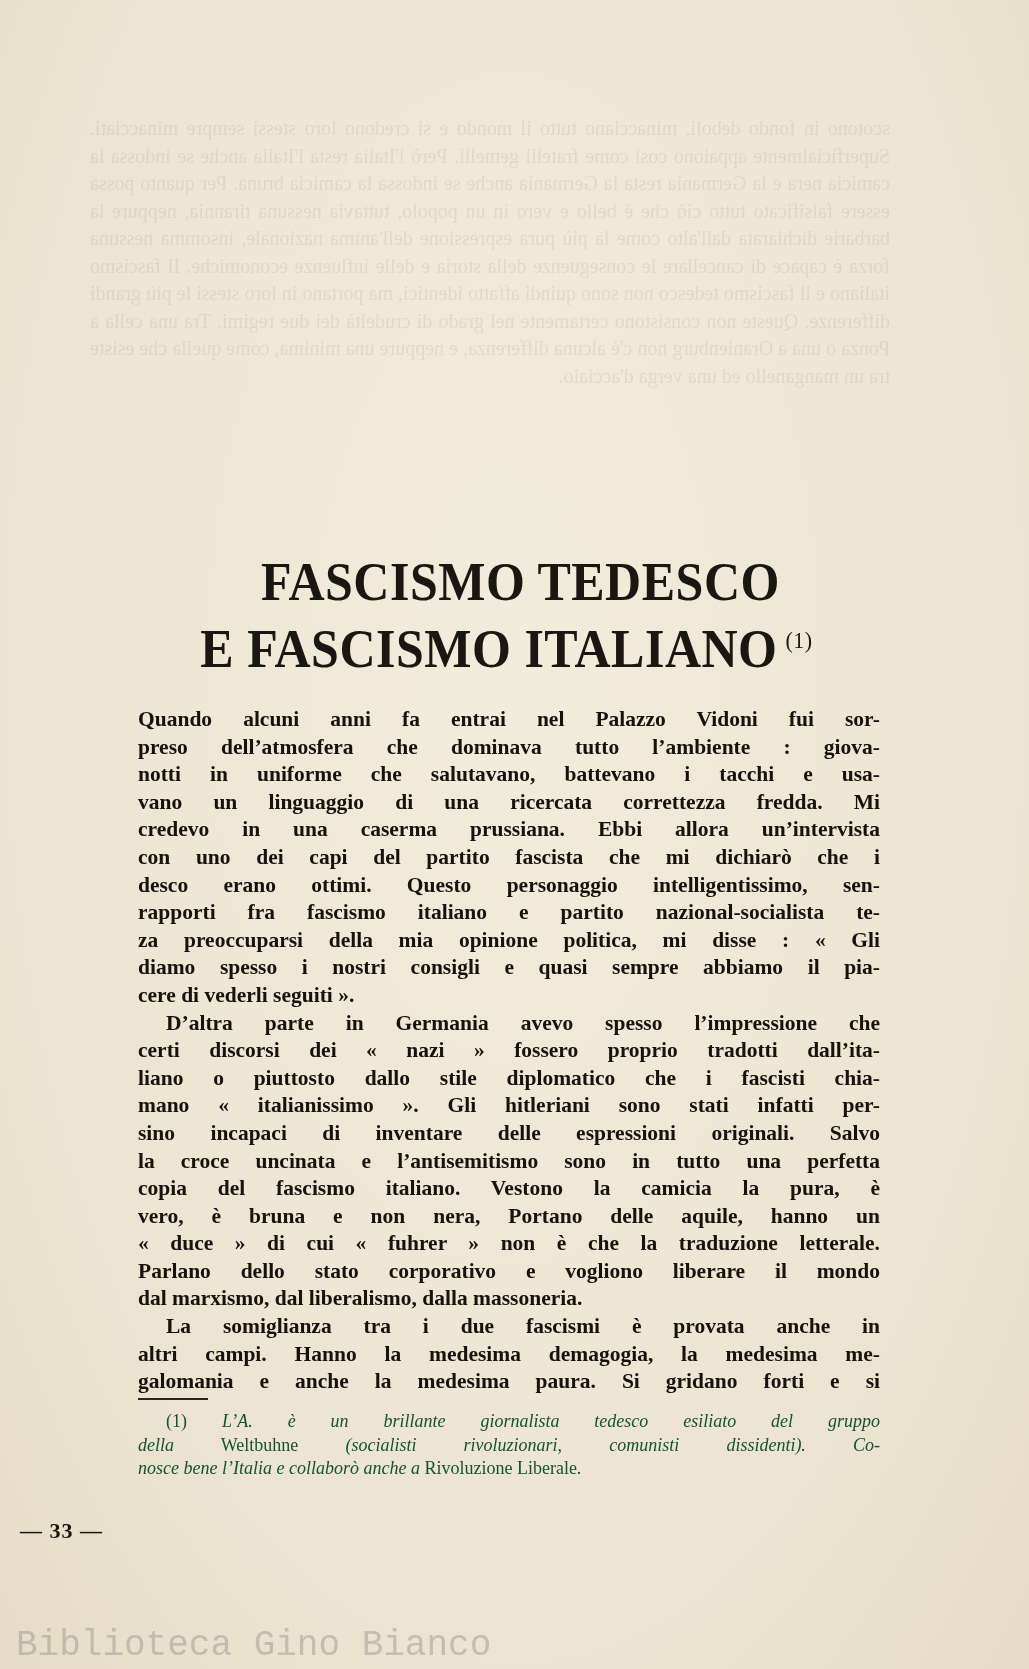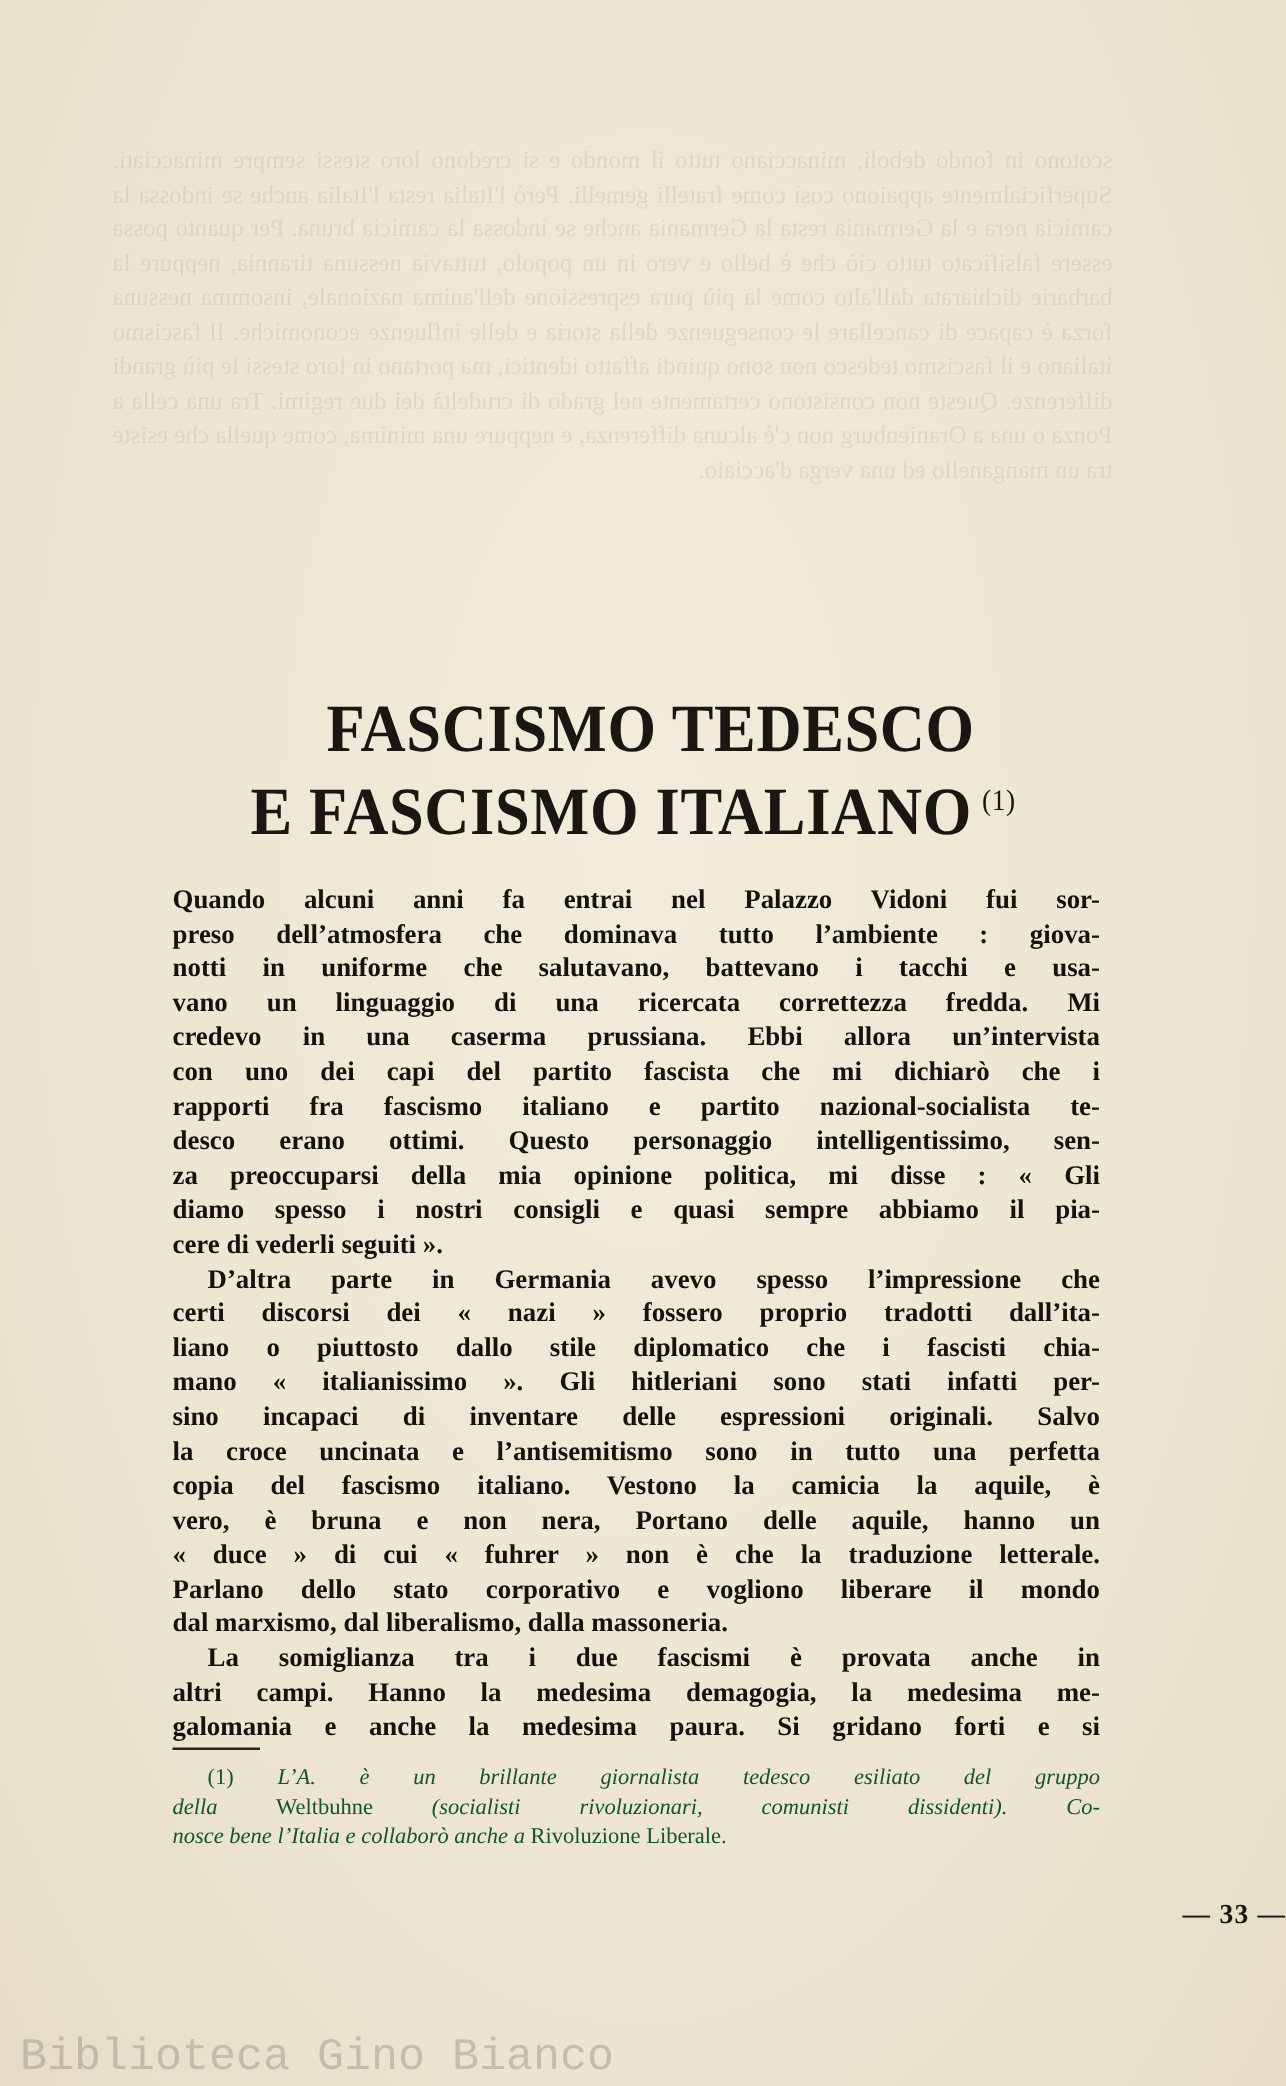--- a/index.html
+++ b/index.html
@@ -46,21 +46,21 @@
     position: absolute; left: 138px; top: 1398px; width: 70px; height: 1.5px; background: #2a241c;
   }
   .footnote {
     position: absolute; left: 138px; top: 1410px; width: 742px;
     font-size: 18px; line-height: 23.5px; color: #14532d;
   }
   .footnote .line { display: block; white-space: nowrap; text-align: justify; text-align-last: justify; }
   .footnote .line.last { text-align-last: left; }
   .footnote i { font-style: italic; }
   .pagenum {
-    position: absolute; top: 1518px; left: 0; width: 1029px; text-align: right;
+    position: absolute; top: 1518px; left: 0; width: 1029px; text-align: left;
     font-weight: bold; font-size: 22px; letter-spacing: 1px; padding-left: 20px; box-sizing: border-box;
   }
   .watermark {
     position: absolute; left: 16px; top: 1625px;
     font-family: Liberation Mono, monospace;
     font-size: 36px; color: rgba(120,120,120,0.35);
   }
 </style>
 </head>
 <body>
@@ -75,34 +75,34 @@
 </div>
 
 <div class="body">
   <p>
     <span class="line" style="padding-left:0">Quando alcuni anni fa entrai nel Palazzo Vidoni fui sor-</span>
     <span class="line">preso dell’atmosfera che dominava tutto l’ambiente : giova-</span>
     <span class="line">notti in uniforme che salutavano, battevano i tacchi e usa-</span>
     <span class="line">vano un linguaggio di una ricercata correttezza fredda. Mi</span>
     <span class="line">credevo in una caserma prussiana. Ebbi allora un’intervista</span>
     <span class="line">con uno dei capi del partito fascista che mi dichiarò che i</span>
+    <span class="line">desco erano ottimi. Questo personaggio intelligentissimo, sen-</span>
     <span class="line">rapporti fra fascismo italiano e partito nazional-socialista te-</span>
-    <span class="line">desco erano ottimi. Questo personaggio intelligentissimo, sen-</span>
     <span class="line">za preoccuparsi della mia opinione politica, mi disse : « Gli</span>
     <span class="line">diamo spesso i nostri consigli e quasi sempre abbiamo il pia-</span>
     <span class="line last">cere di vederli seguiti ».</span>
   </p>
   <p>
     <span class="line" style="padding-left:28px">D’altra parte in Germania avevo spesso l’impressione che</span>
     <span class="line">certi discorsi dei « nazi » fossero proprio tradotti dall’ita-</span>
     <span class="line">liano o piuttosto dallo stile diplomatico che i fascisti chia-</span>
     <span class="line">mano « italianissimo ». Gli hitleriani sono stati infatti per-</span>
     <span class="line">sino incapaci di inventare delle espressioni originali. Salvo</span>
     <span class="line">la croce uncinata e l’antisemitismo sono in tutto una perfetta</span>
-    <span class="line">copia del fascismo italiano. Vestono la camicia la aquile, è</span>
+    <span class="line">copia del fascismo italiano. Vestono la camicia la pura, è</span>
     <span class="line">vero, è bruna e non nera, Portano delle aquile, hanno un</span>
     <span class="line">« duce » di cui « fuhrer » non è che la traduzione letterale.</span>
     <span class="line">Parlano dello stato corporativo e vogliono liberare il mondo</span>
     <span class="line last">dal marxismo, dal liberalismo, dalla massoneria.</span>
   </p>
   <p>
     <span class="line" style="padding-left:28px">La somiglianza tra i due fascismi è provata anche in</span>
     <span class="line">altri campi. Hanno la medesima demagogia, la medesima me-</span>
     <span class="line">galomania e anche la medesima paura. Si gridano forti e si</span>
   </p>

